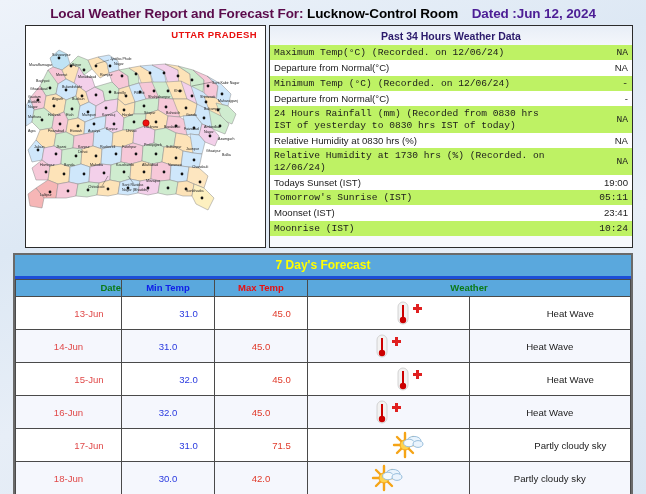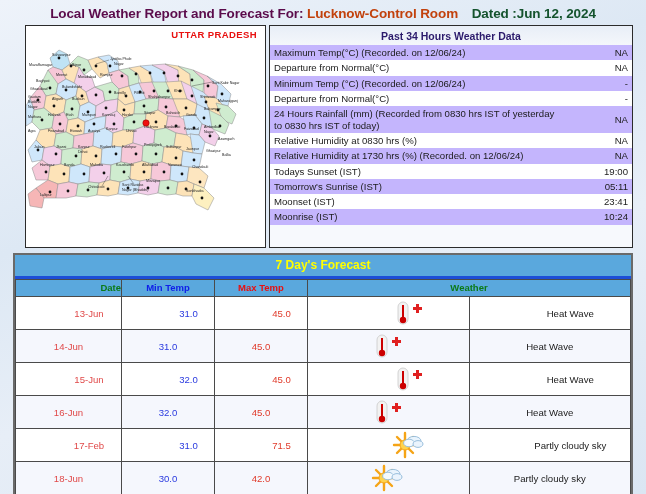--- a/index.html
+++ b/index.html
@@ -23,22 +23,22 @@
   
   .title-bar {
     text-align: center;
     padding-top: 6px;
     font-size: 13.5px;
     font-weight: bold;
     letter-spacing: -0.1px;
     color: #5b0b4b;
     white-space: nowrap;
   }
-  .title-bar .loc { color: #c2410c; }
-  .title-bar .dated { color: #14532d; margin-left: 10px; }
+  .title-bar .loc { color: #000000; }
+  .title-bar .dated { color: #4c1d95; margin-left: 10px; }
 
   
   .top-row {
     display: flex;
     margin: 4px 13px 0 25px;
     height: 223px;
   }
   .panel {
     border: 1px solid #2b2b2b;
     background: #ffffff;
@@ -85,21 +85,21 @@
     width: 100%;
     border-collapse: collapse;
     font-size: 9.6px;
     color: #1b1b1b;
   }
   table.data-table td {
     padding: 2px 4px;
     vertical-align: middle;
     line-height: 1.18;
   }
-  table.data-table tr.odd { background: #c4b5fd; }
+  table.data-table tr.odd { background: #bef264; font-family: Liberation Mono, monospace; }
   table.data-table tr.even { background: #ffffff; }
   td.dt-label { text-align: left; }
   td.dt-value {
     text-align: right;
     width: 64px;
     padding-left: 18px;
     white-space: nowrap;
   }
 
   
@@ -546,21 +546,21 @@
                 <rect x="10" y="5" width="2" height="12" fill="#cc0000"></rect>
                 <circle cx="11" cy="20" r="3.2" fill="#cc0000"></circle>
                 <rect x="21" y="7" width="9" height="3" fill="#e02020"></rect>
                 <rect x="24" y="4" width="3" height="9" fill="#e02020"></rect>
               </svg>
             </div>
           </td>
           <td class="c-wx">Heat Wave</td>
         </tr>
         <tr class="r-even">
-          <td class="c-date">17-Feb</td>
+          <td class="c-date">17-Jun</td>
           <td class="c-min">31.0</td>
           <td class="c-max">71.5</td>
           <td class="c-icon">
             <div class="icon-box">
               <svg width="34" height="28" viewBox="0 0 34 28">
                 <g stroke="#f5a416" stroke-width="2.4" stroke-linecap="round">
                   <line x1="13" y1="2" x2="13" y2="26"></line>
                   <line x1="2" y1="14" x2="24" y2="14"></line>
                   <line x1="5" y1="6" x2="21" y2="22"></line>
                   <line x1="21" y1="6" x2="5" y2="22"></line>

